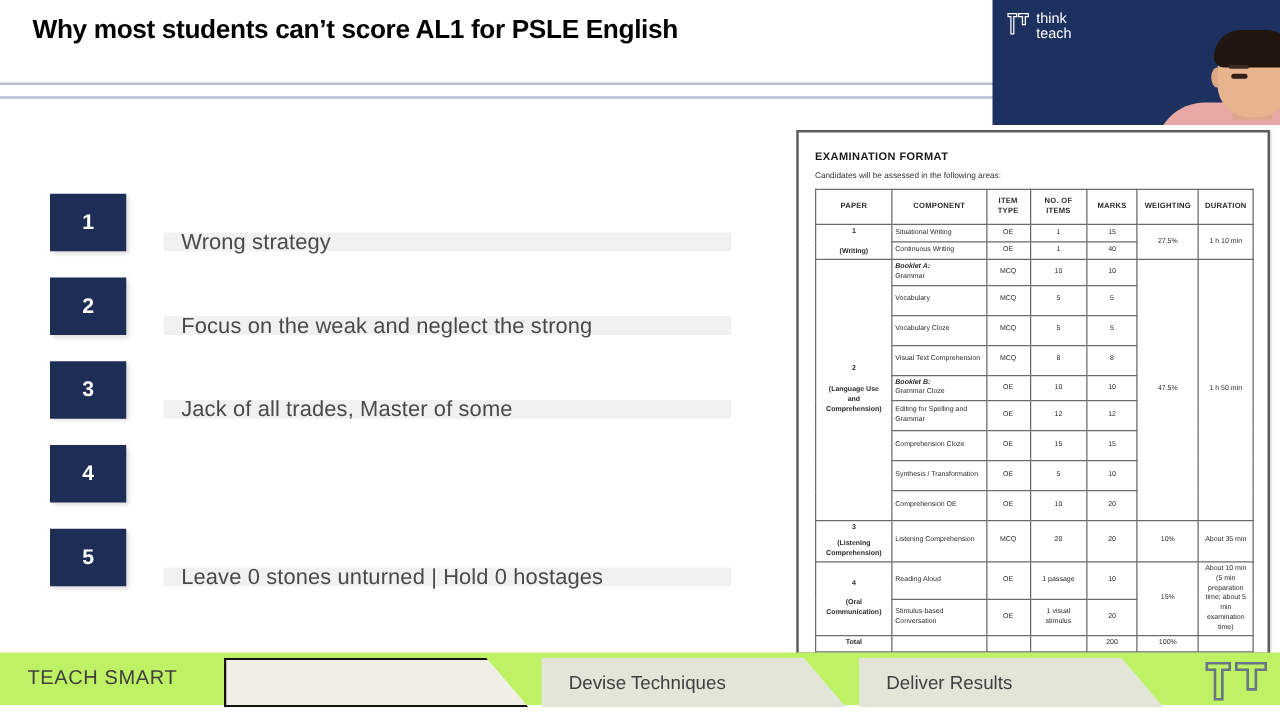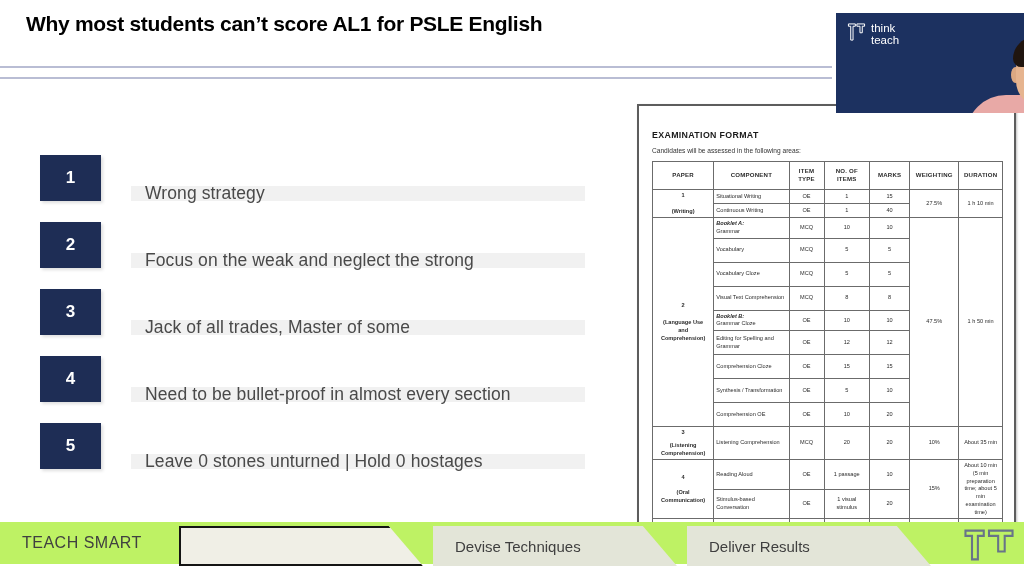--- a/index.html
+++ b/index.html
@@ -90,21 +90,21 @@
   
   .exam-panel {
     position: absolute;
     left: 637px;
     top: 104px;
     width: 379px;
     height: 420px;
     background: #ffffff;
     border: 2px solid #5d5d5d;
     box-sizing: border-box;
-    padding: 24px 11px 8px 13px;
+    padding: 14px 11px 8px 13px;
     box-shadow: 1px 1px 2px rgba(0,0,0,0.25);
   }
   .exam-title {
     font-size: 8.8px;
     font-weight: bold;
     color: #1a1a1a;
     letter-spacing: 0.35px;
     margin-bottom: 7px;
   }
   .exam-sub {
@@ -147,25 +147,24 @@
   td.bkl { text-align: left; padding-left: 4px; font-weight: bold; font-style: italic; }
   .bkl-sub { font-weight: normal; font-style: normal; }
   td.tall { height: 19px; }
   td.total { text-align: center; font-weight: bold; font-size: 6.2px; padding: 4px 0; }
 
   
   .webcam {
     position: absolute;
     right: 0;
     top: 0;
-    width: 188px;
+    width: 230px;
     height: 100px;
     background: #1c3160;
     overflow: hidden;
-    margin-top: 13px;
   }
   .webcam-logo {
     position: absolute;
     left: 11px;
     top: 9px;
     display: flex;
     align-items: flex-start;
     gap: 5px;
   }
   .logo-mark { width: 19px; height: 20px; }
@@ -313,21 +312,20 @@
       <div class="rowlabel">Focus on the weak and neglect the strong</div>
     </div>
 
     <div class="row">
       <div class="numbox">3</div>
       <div class="rowlabel">Jack of all trades, Master of some</div>
     </div>
 
     <div class="row">
       <div class="numbox">4</div>
-      <div class="rowlabel">Need to be bullet-proof in almost every section</div>
     </div>
 
     <div class="row">
       <div class="numbox">5</div>
       <div class="rowlabel">Leave 0 stones unturned  |  Hold 0 hostages</div>
     </div>
 
   </div>
 
   <div class="exam-panel">

